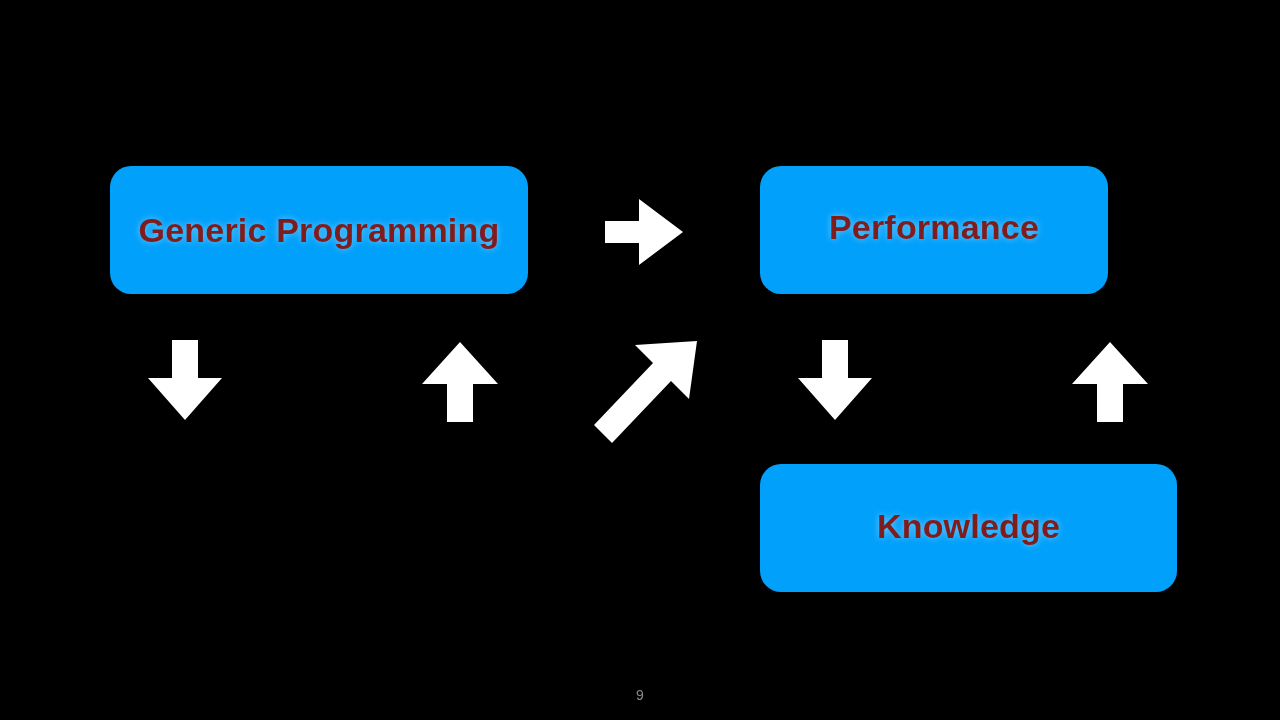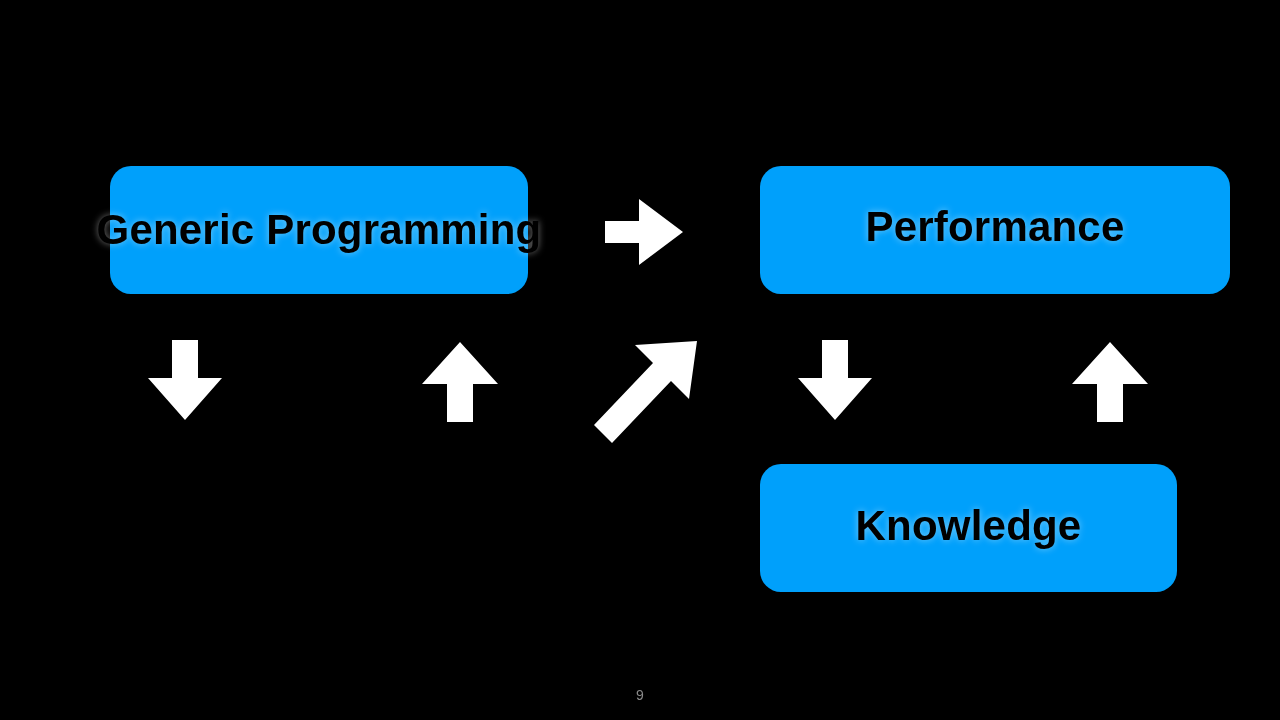--- a/index.html
+++ b/index.html
@@ -25,32 +25,32 @@
   .node {
     position: absolute;
     border-radius: 21px;
     background: #00a0fb;
     display: flex;
     align-items: center;
     justify-content: center;
     box-sizing: border-box;
   }
   .node .label {
-    color: #000000;
+    color: #7f1d1d;
     font-family: "Liberation Sans", sans-serif;
     font-weight: bold;
-    font-size: 42px;
+    font-size: 34px;
     letter-spacing: 0.2px;
     line-height: 1;
     text-shadow: 0 0 7px rgba(255,255,255,0.45);
     white-space: nowrap;
   }
 
   #node-generic-programming { left: 110px; top: 166px;  width: 418px; height: 128px; }
-  #node-performance         { left: 760px; top: 166px;  width: 470px; height: 128px; }
+  #node-performance         { left: 760px; top: 166px;  width: 348px; height: 128px; }
   #node-portability         { left: 110px; top: 464px;  width: 418px; height: 128px; }
   #node-knowledge           { left: 760px; top: 464px;  width: 417px; height: 128px; }
 
   
   #node-performance .label { position: relative; top: -3px; }
   #node-knowledge   .label { position: relative; top: -2px; }
   #node-portability .label { position: relative; top: 0px; }
 
   
   .arrow {

